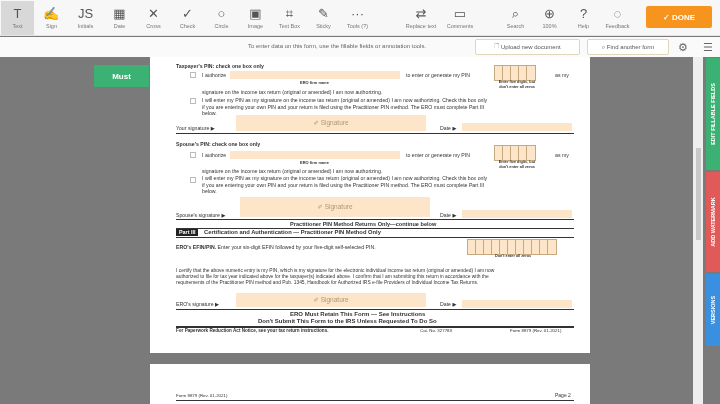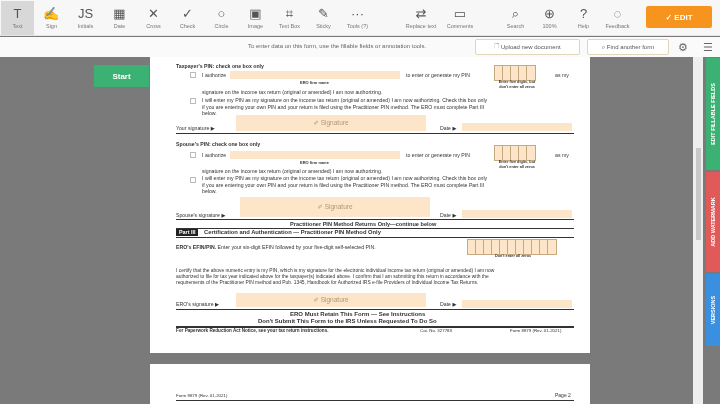--- a/index.html
+++ b/index.html
@@ -101,36 +101,36 @@
     </div>
   <div class="tool">
       <span class="ic">?</span>
       <span class="lb">Help</span>
     </div>
   <div class="tool" style="margin-right:86px">
       <span class="ic">◌</span>
       <span class="lb">Feedback</span>
     </div>
 </div>
-<div class="done">✓ EDIT</div>
+<div class="done">✓ DONE</div>
 
 <div class="subbar"></div>
 <div class="hint">To enter data on this form, use the fillable fields or annotation tools.</div>
 <div class="btn-up">
     <span>🗋&nbsp;</span>
     <span>Upload new document</span>
   </div>
 <div class="btn-find">
     <span>⌕&nbsp;</span>
     <span>Find another form</span>
   </div>
 <div class="gear">⚙</div>
 <div class="list">☰</div>
 
-<div class="start">Start</div>
+<div class="start">Must</div>
 
 <div class="page">
 
   <div class="f b" style="left:26px;top:6px">Taxpayer's PIN: check one box only</div>
   <div class="cb" style="left:40px;top:15px"></div>
   <div class="f" style="left:52px;top:15px">I authorize</div>
   <div class="fill" style="left:80px;top:14px;width:170px;height:8px"></div>
   <div class="f b" style="left:150px;top:23px;font-size:4px">ERO firm name</div>
   <div class="f" style="left:256px;top:15px">to enter or generate my PIN</div>
   <div class="pin" style="left:344px;top:8px">

